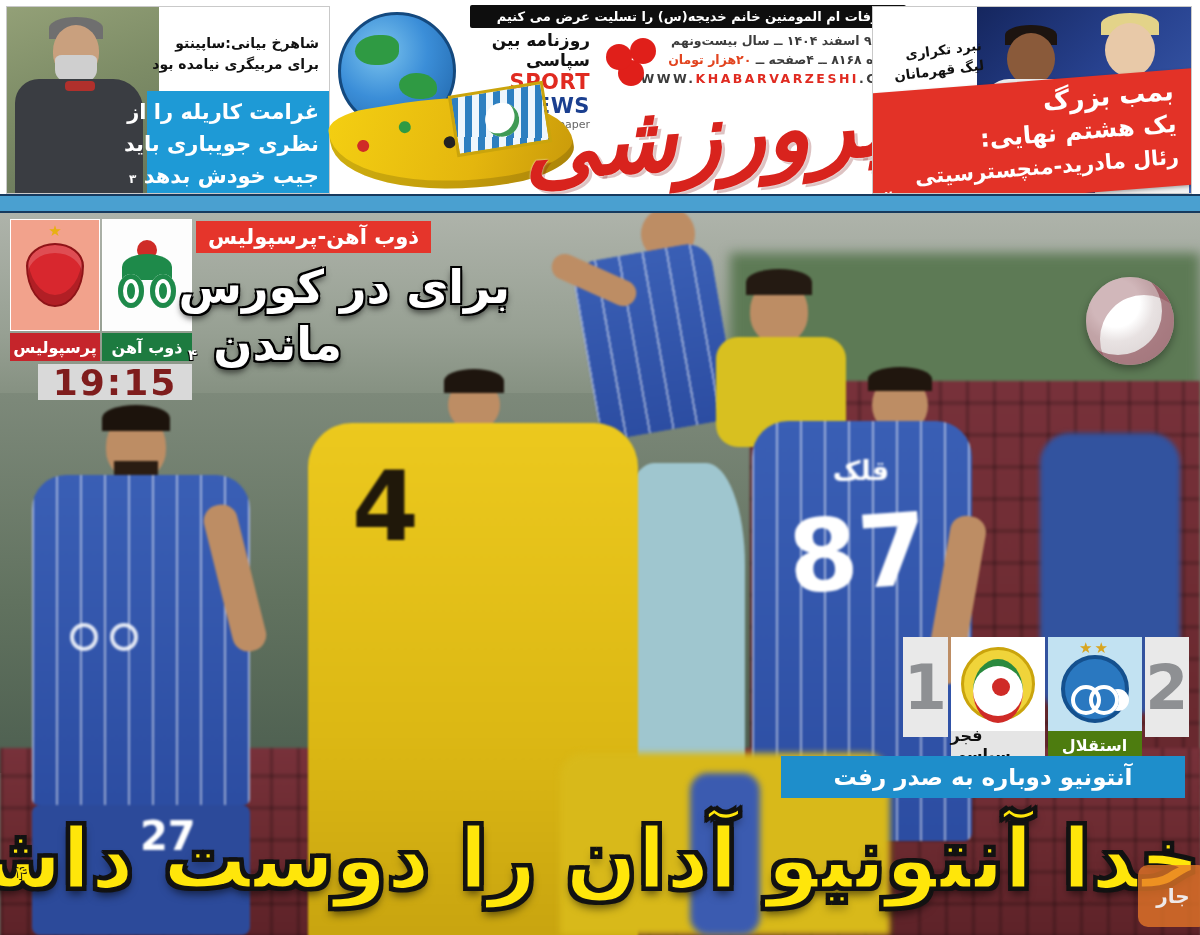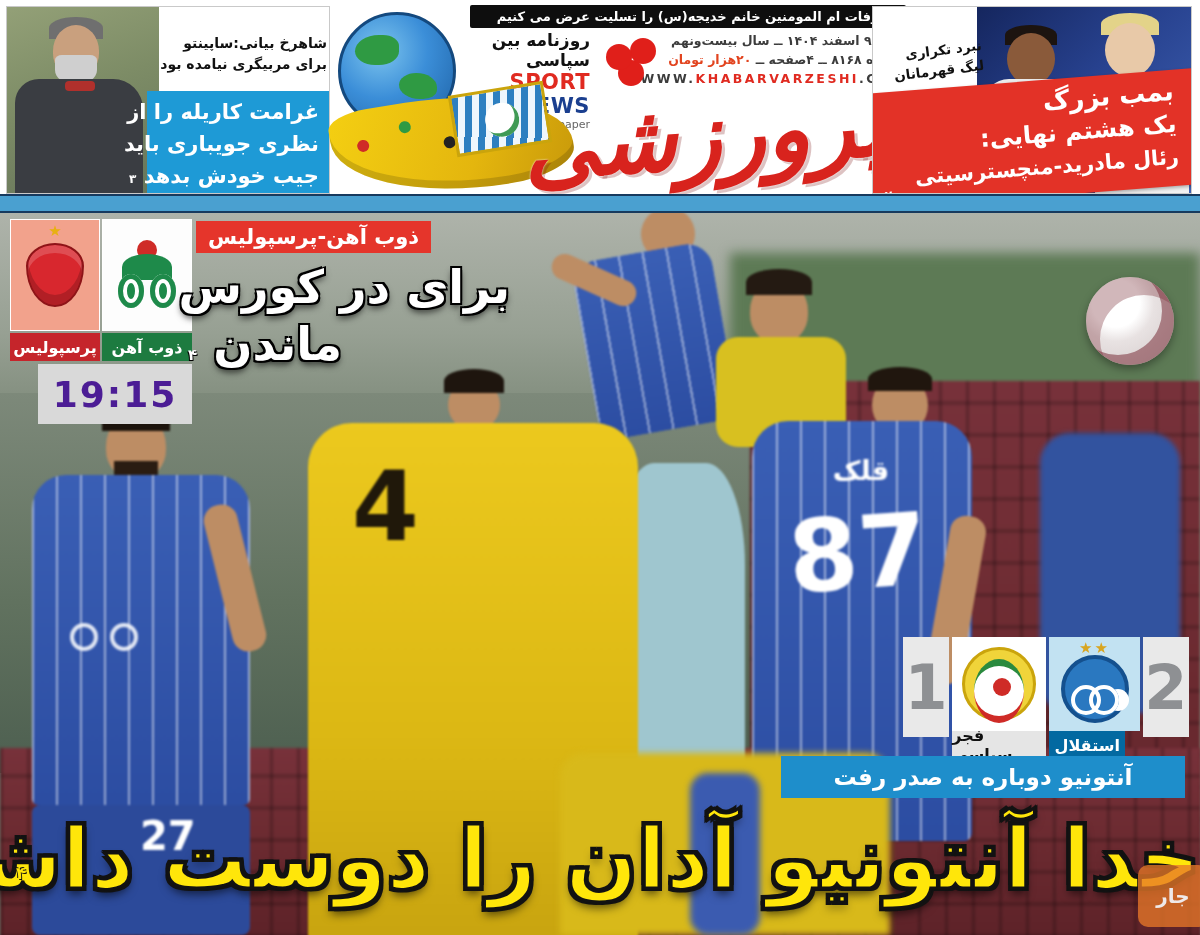--- a/index.html
+++ b/index.html
@@ -13,21 +13,21 @@
 
   .coach-photo{position:absolute;left:0;top:0;width:152px;height:100%;
     background:linear-gradient(160deg,#93a077 0%,#7d8c66 45%,#66755a 100%);}
   .coach-head{position:absolute;left:46px;top:18px;width:46px;height:52px;border-radius:50% 50% 45% 45%;background:#c9a07e;}
   .coach-hair{position:absolute;left:42px;top:10px;width:54px;height:22px;border-radius:50% 50% 0 0;background:#6f6f6f;}
   .coach-beard{position:absolute;left:48px;top:48px;width:42px;height:30px;border-radius:20% 20% 60% 60%;background:#cfcfcf;}
   .coach-body{position:absolute;left:8px;top:72px;width:128px;height:116px;border-radius:24px 30px 0 0;background:#3a3d42;}
   .coach-collar{position:absolute;left:58px;top:74px;width:30px;height:10px;border-radius:4px;background:#b0302c;}
 
   .kicker{font-weight:bold;color:#111;text-align:right;line-height:1.5;}
-  #left-kicker{position:absolute;right:2px;top:26px;width:172px;font-size:14px;}
+  #left-kicker{position:absolute;right:10px;top:26px;width:172px;font-size:14px;}
 
   .blue-banner{position:absolute;left:140px;right:0;top:84px;bottom:0;background:#1e9ad6;
     color:#fff;text-align:right;padding:5px 10px 0 4px;}
   .blue-banner .hl{font-size:21px;font-weight:900;line-height:32px;white-space:nowrap;}
   .pref{font-size:12px;font-weight:bold;color:#fff;}
 
   .duo-photo{position:absolute;right:0;top:0;width:214px;height:100%;
     background:linear-gradient(135deg,#15265e 0%,#27418e 45%,#3f62b4 100%);}
   .head{position:absolute;border-radius:50%;}
   .mb-head{left:30px;top:26px;width:48px;height:52px;background:#8a5a3a;}
@@ -112,22 +112,22 @@
   #per-crest{width:58px;height:64px;background:#d8272e;border-radius:50% 50% 50% 50%/36% 36% 64% 64%;
     box-shadow:inset 0 -10px 0 rgba(0,0,0,.18), inset 0 8px 0 rgba(255,255,255,.18);border:2px solid #8e1418;}
   #zob-mark{position:relative;width:62px;height:70px;}
   #zob-mark .arch{position:absolute;left:6px;top:14px;width:50px;height:26px;border-radius:50% 50% 0 0;background:#1e8a4a;}
   #zob-mark .c1,#zob-mark .c2{position:absolute;bottom:2px;width:26px;height:34px;border-radius:50%;background:#1e8a4a;box-shadow:inset 0 0 0 5px #1e8a4a, inset 0 0 0 9px #fff;}
   #zob-mark .c1{left:2px;} #zob-mark .c2{right:2px;}
   #zob-mark .ball{position:absolute;left:21px;top:0;width:20px;height:20px;border-radius:50%;background:#cf2b27;}
   .name-bar{height:28px;color:#fff;font-size:16px;font-weight:900;display:flex;align-items:center;justify-content:center;}
   #bar-per{background:#c5252b;width:90px;}
   #bar-zob{background:#1d7b40;width:90px;}
-  #time-bar{margin-top:3px;height:60px;background:#d9d9d9;display:flex;align-items:center;justify-content:center;
-    font-size:36px;font-weight:900;color:#4c1d95;letter-spacing:2px;margin-left:28px;}
+  #time-bar{margin-top:3px;height:36px;background:#d9d9d9;display:flex;align-items:center;justify-content:center;
+    font-size:36px;font-weight:900;color:#7f1d1d;letter-spacing:2px;margin-left:28px;}
 
   #match-tag{position:absolute;left:196px;top:8px;background:#e5352b;color:#fff;font-size:21px;font-weight:900;
     padding:4px 12px;white-space:nowrap;}
   #main-headline{position:absolute;left:188px;top:46px;width:322px;direction:rtl;color:#fff;font-weight:900;}
   #main-headline .hl-line{font-size:46px;line-height:57px;white-space:nowrap;
     text-shadow:-2px -2px 0 #000,2px -2px 0 #000,-2px 2px 0 #000,2px 2px 0 #000,0 4px 7px rgba(0,0,0,.75);}
   #main-headline .r{text-align:right;} #main-headline .l{text-align:left;}
   #main-pref{font-size:15px;text-shadow:1px 1px 0 #000,-1px 1px 0 #000;}
 
   
@@ -148,21 +148,21 @@
   #fajr-logo{width:74px;height:74px;border-radius:50%;background:#f0d43a;border:3px solid #caa40c;position:relative;}
   #fajr-logo::before{content:"";position:absolute;left:9px;top:9px;width:50px;height:50px;border-radius:50%;
     background:#fff;border-top:7px solid #2a8a3e;border-bottom:7px solid #cf2b27;}
   #fajr-logo::after{content:"";position:absolute;left:28px;top:28px;width:18px;height:18px;border-radius:50%;background:#cf2b27;}
   #est-logo{width:68px;height:68px;border-radius:50%;background:#2a78c0;border:4px solid #14508e;position:relative;margin-top:10px;}
   #est-logo::before{content:"";position:absolute;left:6px;top:26px;width:22px;height:22px;border-radius:50%;
     background:transparent;border:4px solid #fff;box-shadow:18px 0 0 -4px rgba(255,255,255,0), 0 0 0 0 #fff;}
   #est-logo::after{content:"";position:absolute;left:24px;top:26px;width:22px;height:22px;border-radius:50%;border:4px solid #fff;
     box-shadow:14px 0 0 -4px #fff;}
   #bar-fajr{background:#e5e5e5;color:#111;width:94px;}
-  #bar-est{background:#0369a1;width:76px;}
+  #bar-est{background:#4d7c0f;width:94px;}
   #result-strip{position:absolute;left:781px;top:543px;width:404px;height:42px;background:#1e8ecb;color:#fff;
     display:flex;align-items:center;justify-content:center;font-size:23px;font-weight:900;direction:rtl;white-space:nowrap;}
 
   
   #bottom-headline{position:absolute;left:0;top:586px;width:1200px;text-align:center;direction:rtl;
     color:#ffe60a;font-size:84px;font-weight:900;line-height:120px;white-space:nowrap;
     -webkit-text-stroke:3px #121212;
     text-shadow:-3px -3px 0 #121212,3px -3px 0 #121212,-3px 3px 0 #121212,3px 3px 0 #121212,0 6px 10px rgba(0,0,0,.6);}
   #bottom-pref{position:absolute;left:16px;top:650px;color:#ffe60a;font-size:17px;font-weight:900;
     text-shadow:1px 1px 0 #121212,-1px -1px 0 #121212;}

